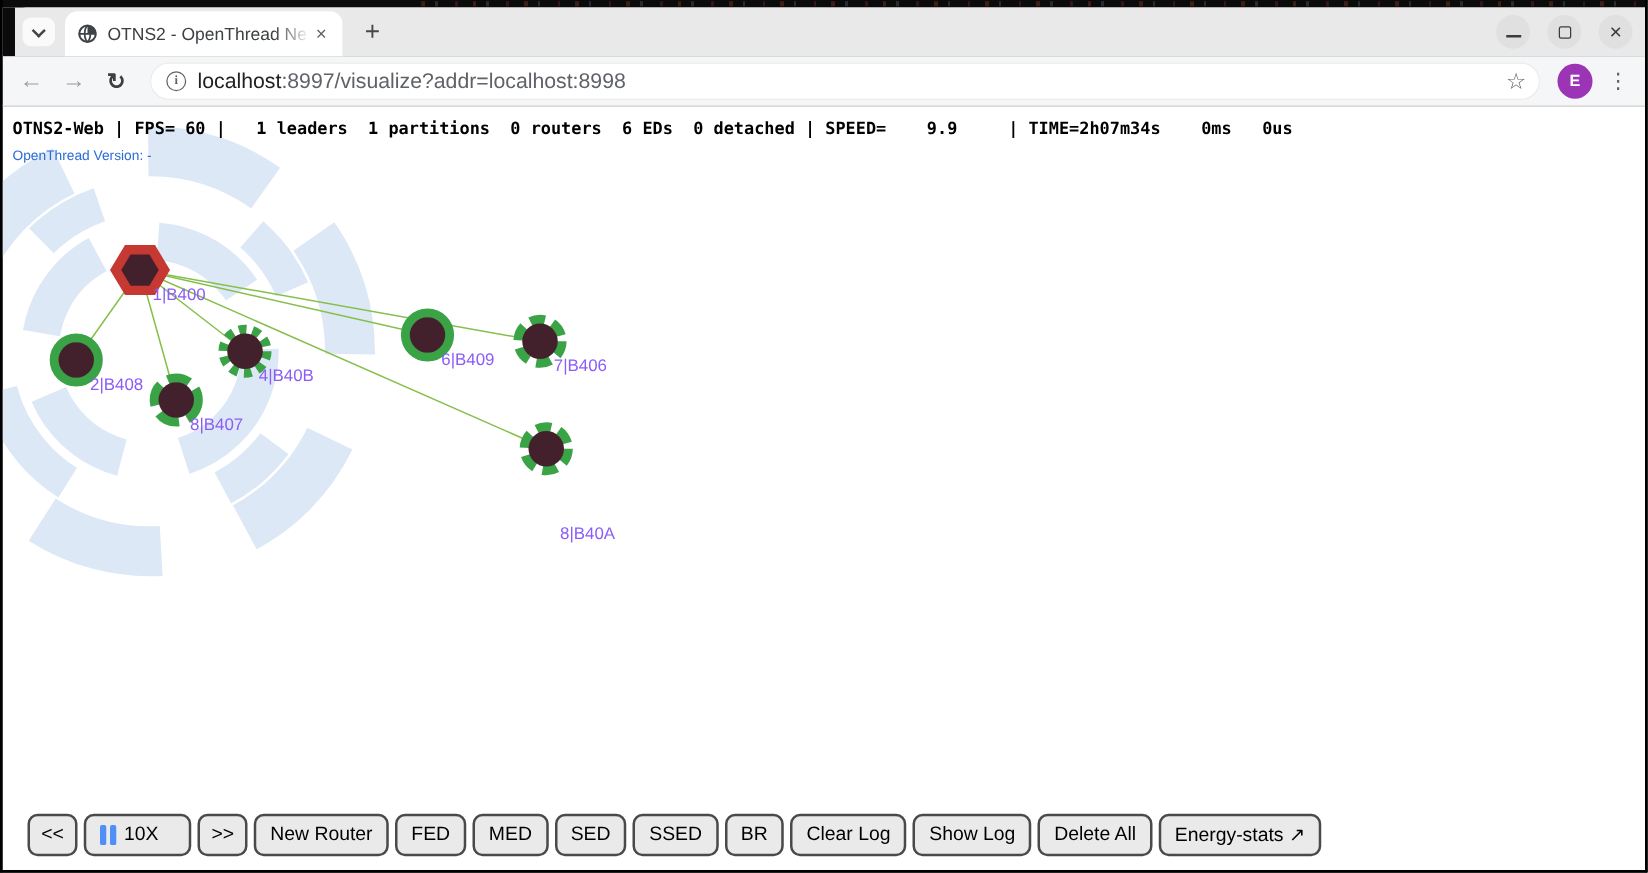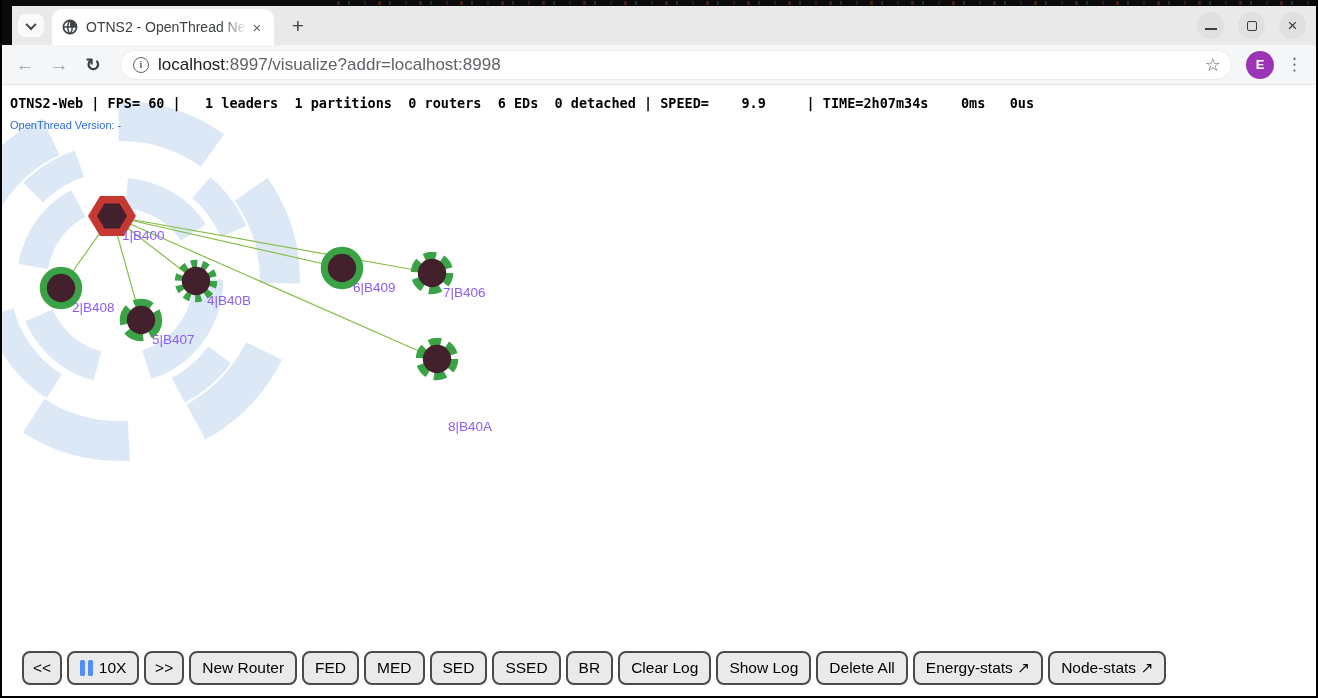--- a/index.html
+++ b/index.html
@@ -53,21 +53,21 @@
   
   .content{position:relative;height:611px;background:#fff;overflow:hidden;}
   .status-line{position:absolute;left:8px;top:10px;font-family:"DejaVu Sans Mono",monospace;font-size:13.5px;font-weight:bold;color:#000;white-space:pre;}
   .version-link{position:absolute;left:8px;top:34px;font-size:11px;color:#2b6bd5;text-decoration:none;cursor:pointer;}
   #viz{position:absolute;left:0;top:0;}
   .node-label{position:absolute;font-size:13.5px;color:#8b5cf6;white-space:nowrap;}
   
   .sim-toolbar{position:absolute;left:20px;bottom:11px;display:flex;gap:5px;align-items:stretch;}
   .sim-btn{display:flex;align-items:center;gap:6px;height:34px;padding:0 11px;background:#eaeaea;border:2px solid #4a4a4a;border-radius:8px;font-family:"Liberation Sans",sans-serif;font-size:15.5px;color:#000;cursor:pointer;white-space:nowrap;}
   .sim-btn.speed{padding:0 9px;}
-  .sim-btn.wide{width:72px;justify-content:center;}
+  .sim-btn.wide{width:86px;justify-content:flex-start;}
   .pause-icon{display:flex;gap:3px;}
   .pause-icon i{display:block;width:5px;height:16px;border-radius:1.5px;}
 </style>
 </head>
 <body>
 
 <div class="window">
 
   <div class="top-strip">
     <div class="specks"></div>
@@ -155,21 +155,21 @@
           <circle cx="430" cy="188" r="14.2" fill="#42212c"></circle>
         </g>
         <g>
           <circle cx="435" cy="274" r="17.5" fill="none" stroke="#3aa345" stroke-width="7.5" stroke-dasharray="12 6.5"></circle>
           <circle cx="435" cy="274" r="14.2" fill="#42212c"></circle>
         </g>
       </svg>
     <div id="viz-labels">
         <div class="node-label" style="left: 120px; top: 143px;">1|B400</div>
         <div class="node-label" style="left: 70px; top: 215px;">2|B408</div>
-        <div class="node-label" style="left: 150px; top: 247px;">5|B407</div>
+        <div class="node-label" style="left: 150px; top: 247px;">8|B407</div>
         <div class="node-label" style="left: 205px; top: 208px;">4|B40B</div>
         <div class="node-label" style="left: 351px; top: 195px;">6|B409</div>
         <div class="node-label" style="left: 441px; top: 200px;">7|B406</div>
         <div class="node-label" style="left: 446px; top: 286px; margin-top: 48px;">8|B40A</div>
       </div>
     <div class="status-line">OTNS2-Web | FPS= 60 |   1 leaders  1 partitions  0 routers  6 EDs  0 detached | SPEED=    9.9     | TIME=2h07m34s    0ms   0us</div>
     <a class="version-link">OpenThread Version: -</a>
     <div class="sim-toolbar" id="simToolbar">
         <button class="sim-btn speed">
           <span>&lt;&lt;</span>
@@ -207,19 +207,16 @@
         </button>
         <button class="sim-btn">
           <span>Show Log</span>
         </button>
         <button class="sim-btn">
           <span>Delete All</span>
         </button>
         <button class="sim-btn">
           <span>Energy-stats ↗</span>
         </button>
-        <button class="sim-btn">
-          <span>Node-stats ↗</span>
-        </button>
       </div>
   </div>
 
 </div>
 
 </body></html>

